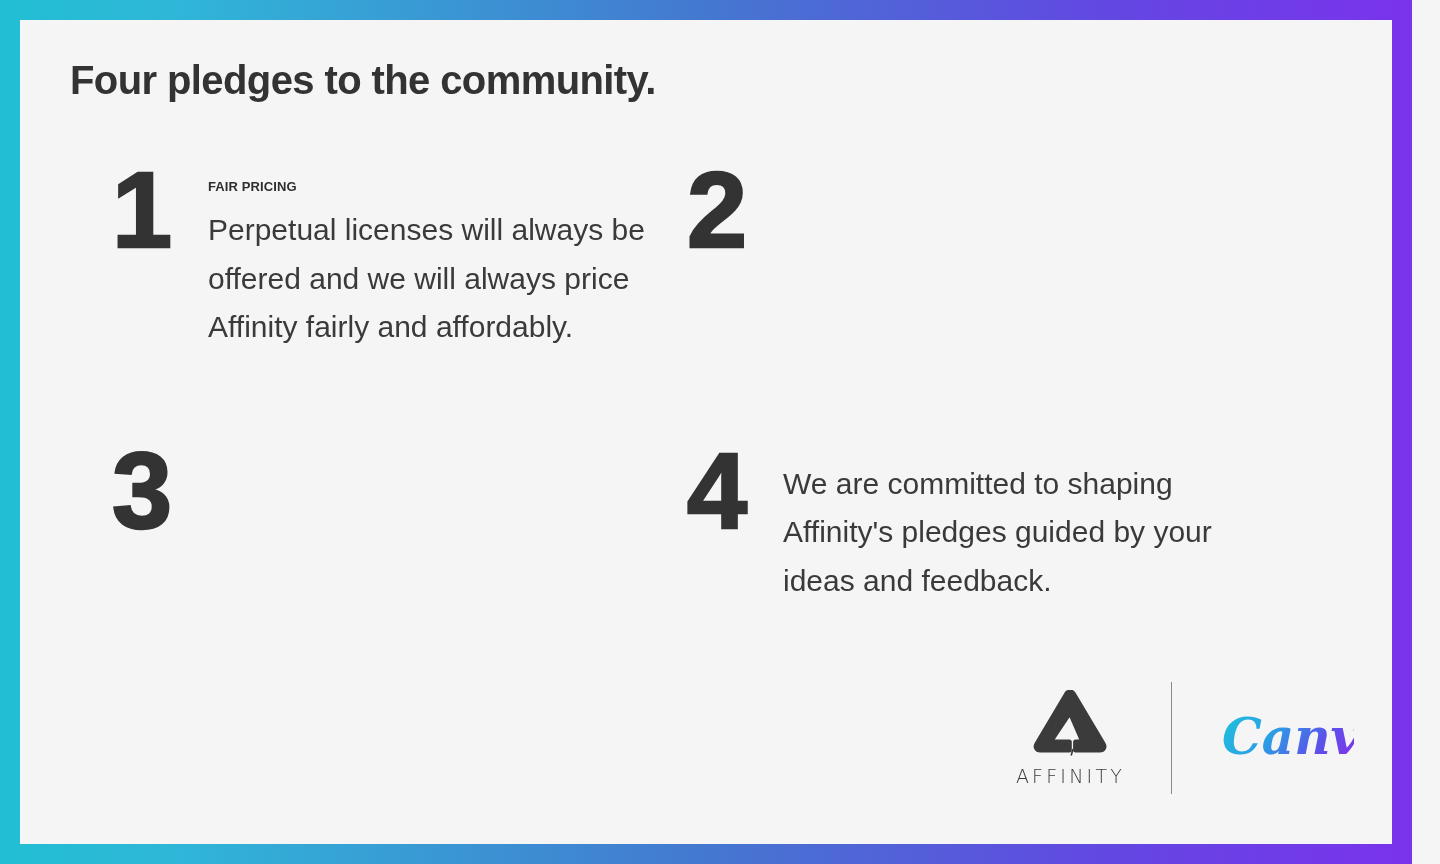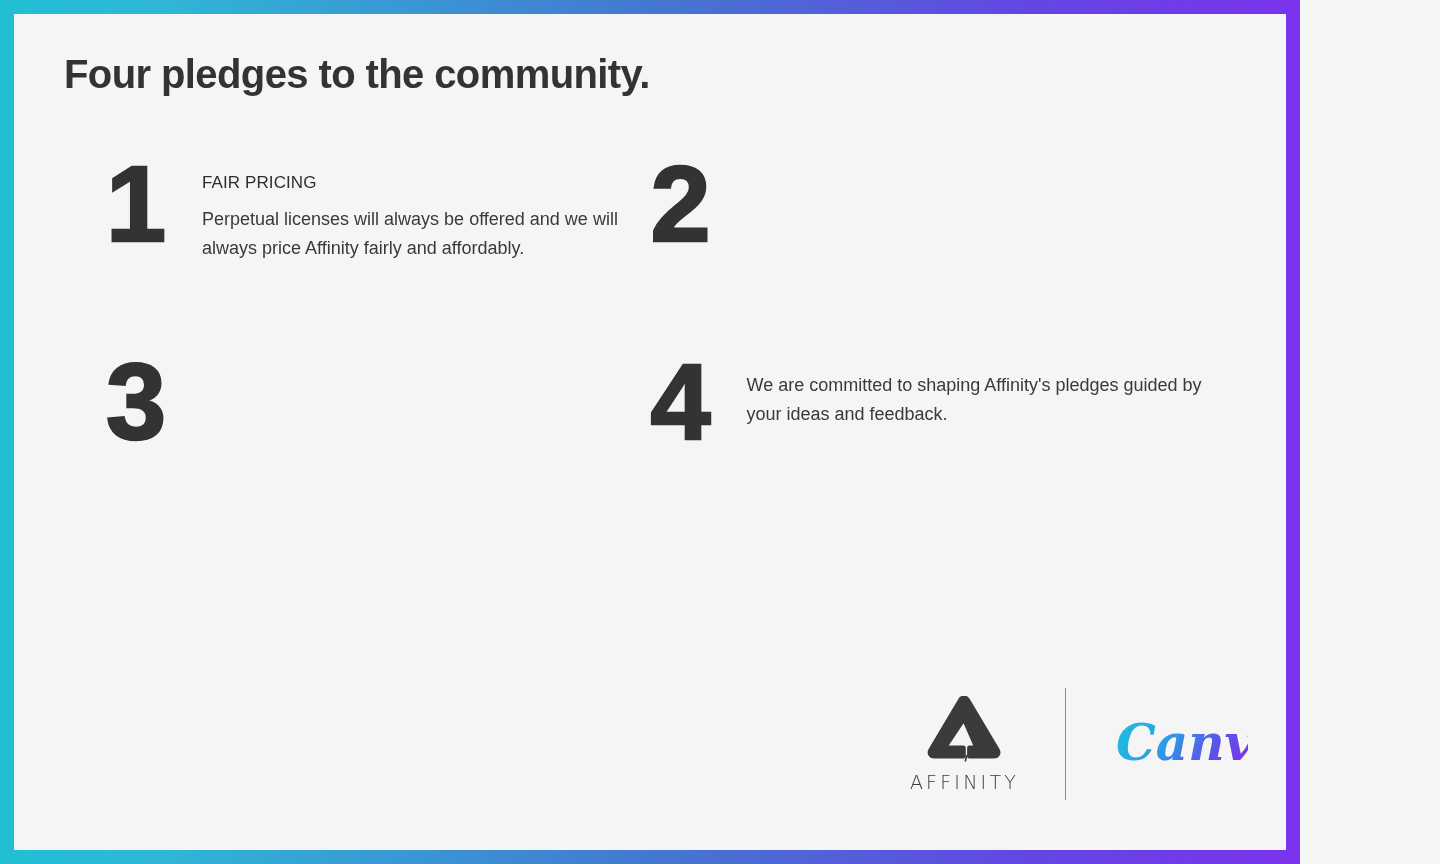--- a/index.html
+++ b/index.html
@@ -10,25 +10,25 @@
     width: 1440px;
     height: 864px;
     overflow: hidden;
     font-family: "Liberation Sans", sans-serif;
     background: #f5f5f5;
   }
 
   
   #poster {
     position: relative;
-    width: 1300px;
+    width: 1412px;
     height: 864px;
     box-sizing: border-box;
     background: linear-gradient(90deg, #21bfd4 0%, #2fb7d8 12%, #4478d0 50%, #6248e2 78%, #7a33ec 100%);
-    padding: 14px;
+    padding: 20px;
   }
   #canvas {
     position: relative;
     width: 100%;
     height: 100%;
     background: #f5f5f5;
     box-sizing: border-box;
     overflow: hidden;
   }
 
@@ -76,29 +76,29 @@
     width: 96px;
     flex: none;
     margin-top: -8px;
     font-family: "Liberation Sans", sans-serif;
     -webkit-text-stroke: 2.5px #333333;
   }
   .pledge-body {
     padding-top: 9px;
   }
   .pledge-heading {
-    font-size: 17px;
-    font-weight: normal;
+    font-size: 13px;
+    font-weight: bold;
     color: #2e2e2e;
     letter-spacing: 0.1px;
     margin-bottom: 12px;
     text-transform: uppercase;
   }
   .pledge-text {
-    font-size: 18px;
+    font-size: 30px;
     line-height: 1.62;
     color: #3a3a3a;
     max-width: 470px;
   }
   .row-2 { margin-top: 99px; }
 
   
   #lockup {
     position: absolute;
     right: 38px;

